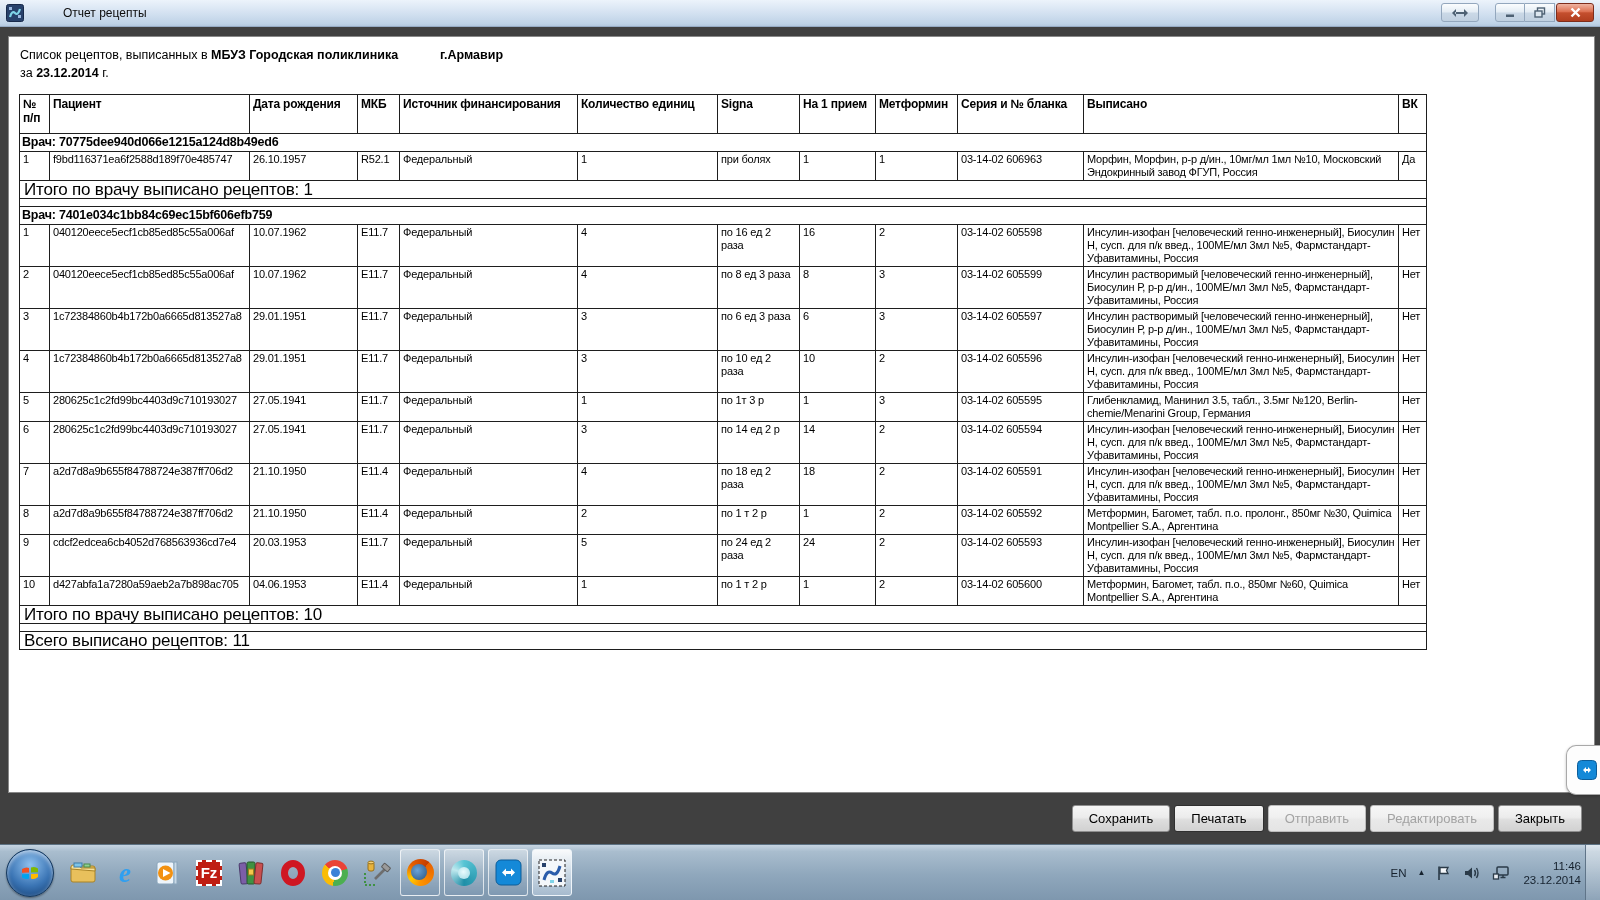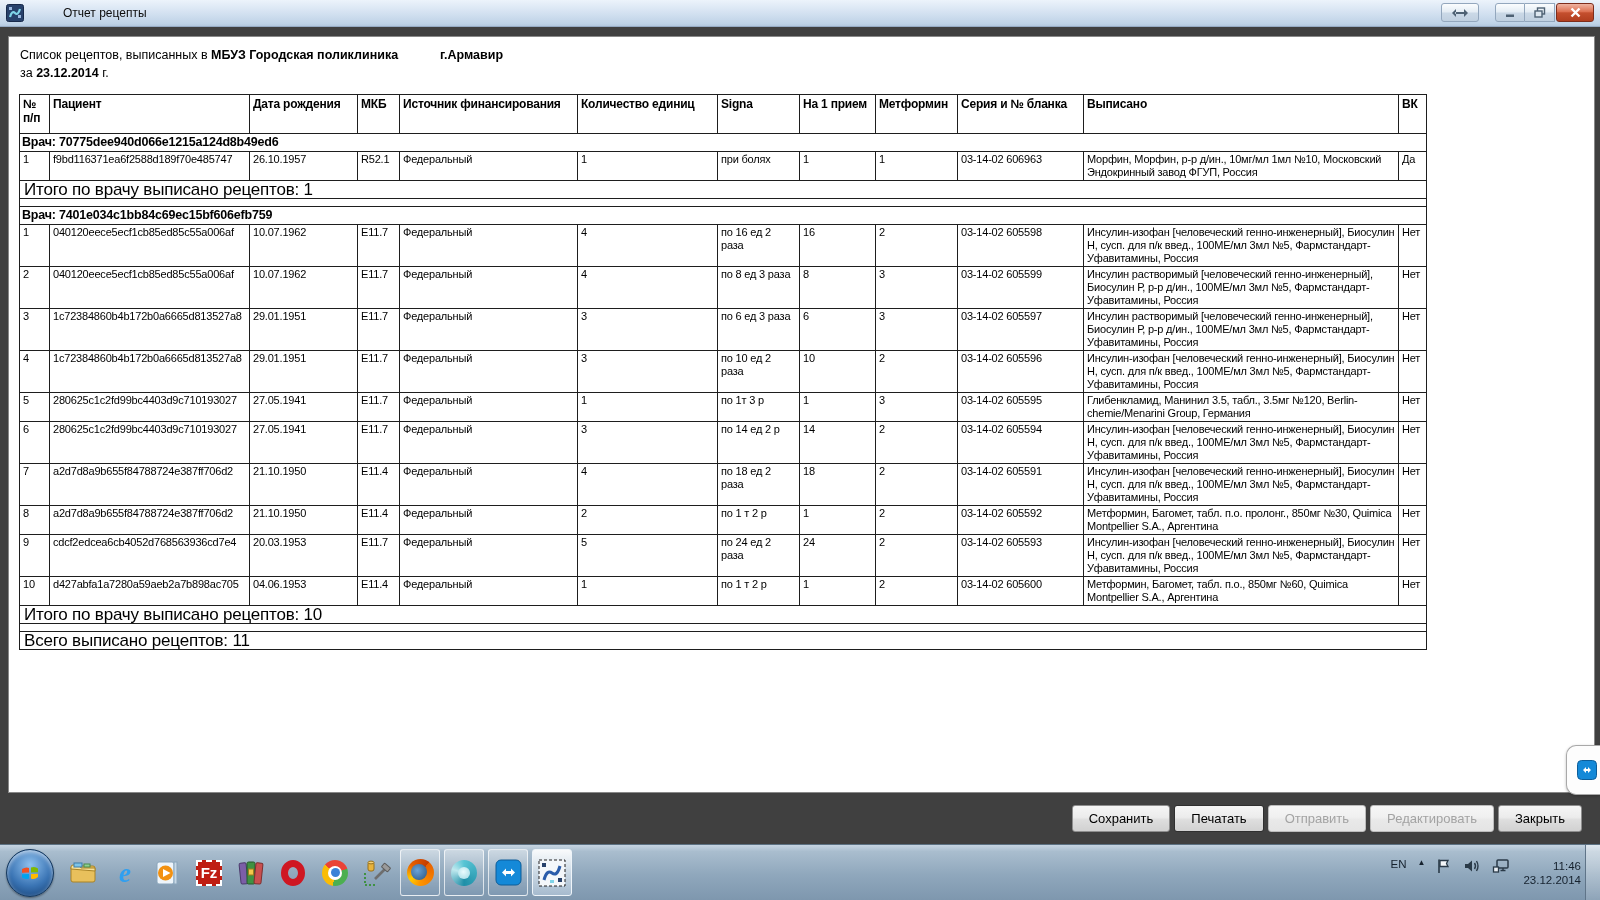--- a/index.html
+++ b/index.html
@@ -87,21 +87,21 @@
   .chrome-c::before { content:""; position:absolute; inset:6px; background:#fff; border-radius:50%; }
   .chrome-c::after { content:""; position:absolute; inset:8.5px; background:#3b82d8; border-radius:50%; }
   .ff-c { width:27px; height:27px; border-radius:50%; position:relative;
     background:conic-gradient(from 40deg,#e66000,#ff9500 40%,#ffcb00 55%,#e66000 75%,#c43c00); }
   .ff-c::before { content:""; position:absolute; inset:5px 7px 6px 4px; background:radial-gradient(circle at 40% 40%,#6aa3d8,#28537e); border-radius:50%; }
   .swirl { width:26px; height:26px; border-radius:50%; position:relative;
     background:conic-gradient(#57c4d4,#1f8fa8 50%,#bfe8ee 80%,#57c4d4); }
   .swirl::before { content:""; position:absolute; inset:7px; border-radius:50%;
     background:radial-gradient(circle at 45% 40%,#eafbfd,#9fd9e4); }
 
-  .tray { margin-left:auto; display:flex; gap:11px; color:#16222e; }
+  .tray { margin-left:auto; display:flex; align-items:center; gap:11px; color:#16222e; }
   .tray .lang { font-size:11.5px; }
   .tray .chev { font-size:8px; }
   .clock { text-align:right; font-size:11.5px; line-height:14px; margin:1px 4px 0 2px; }
   .show-desktop { width:14px; height:55px; border-left:1px solid #5f7488;
     background:linear-gradient(rgba(255,255,255,.45),rgba(255,255,255,.12)); }
 </style>
 </head>
 <body>
 
 <div class="screen">

